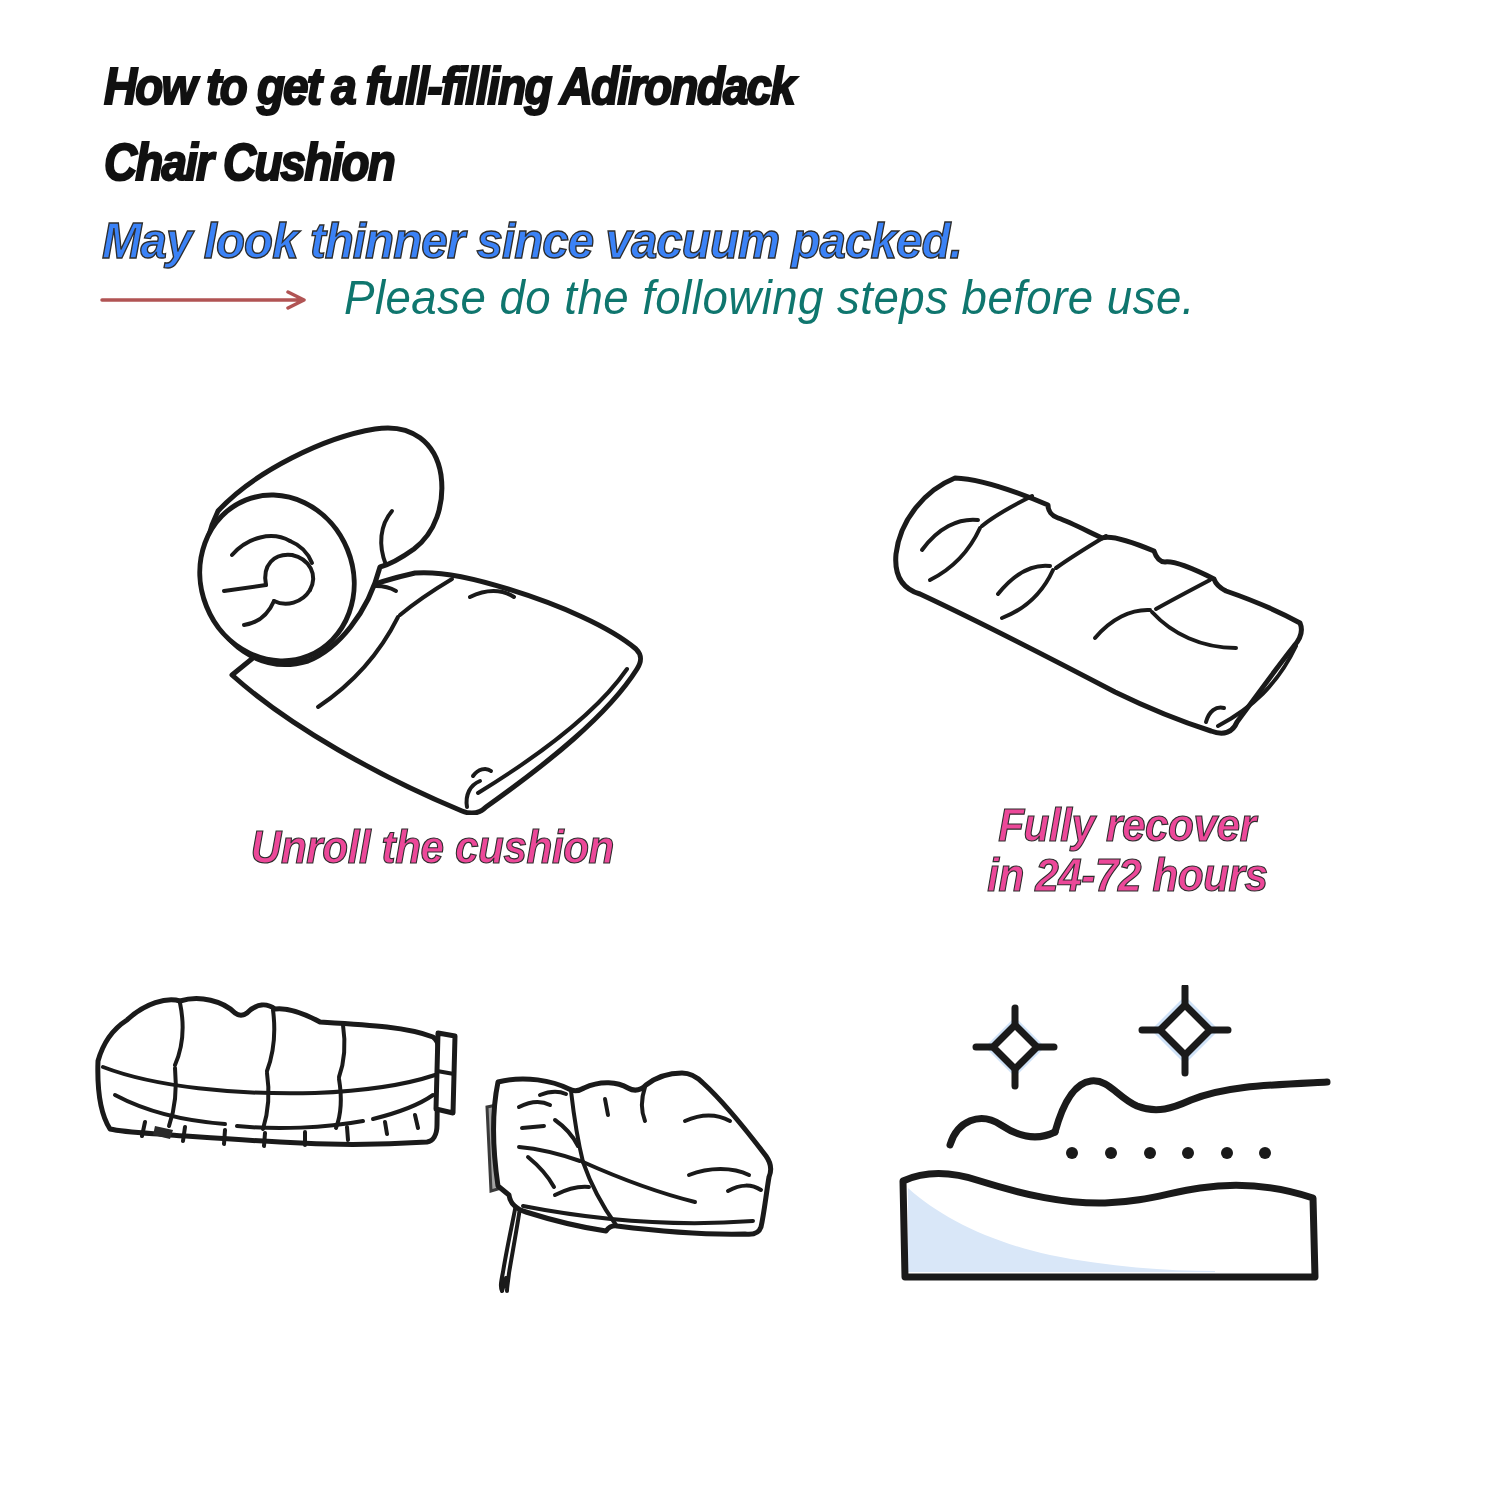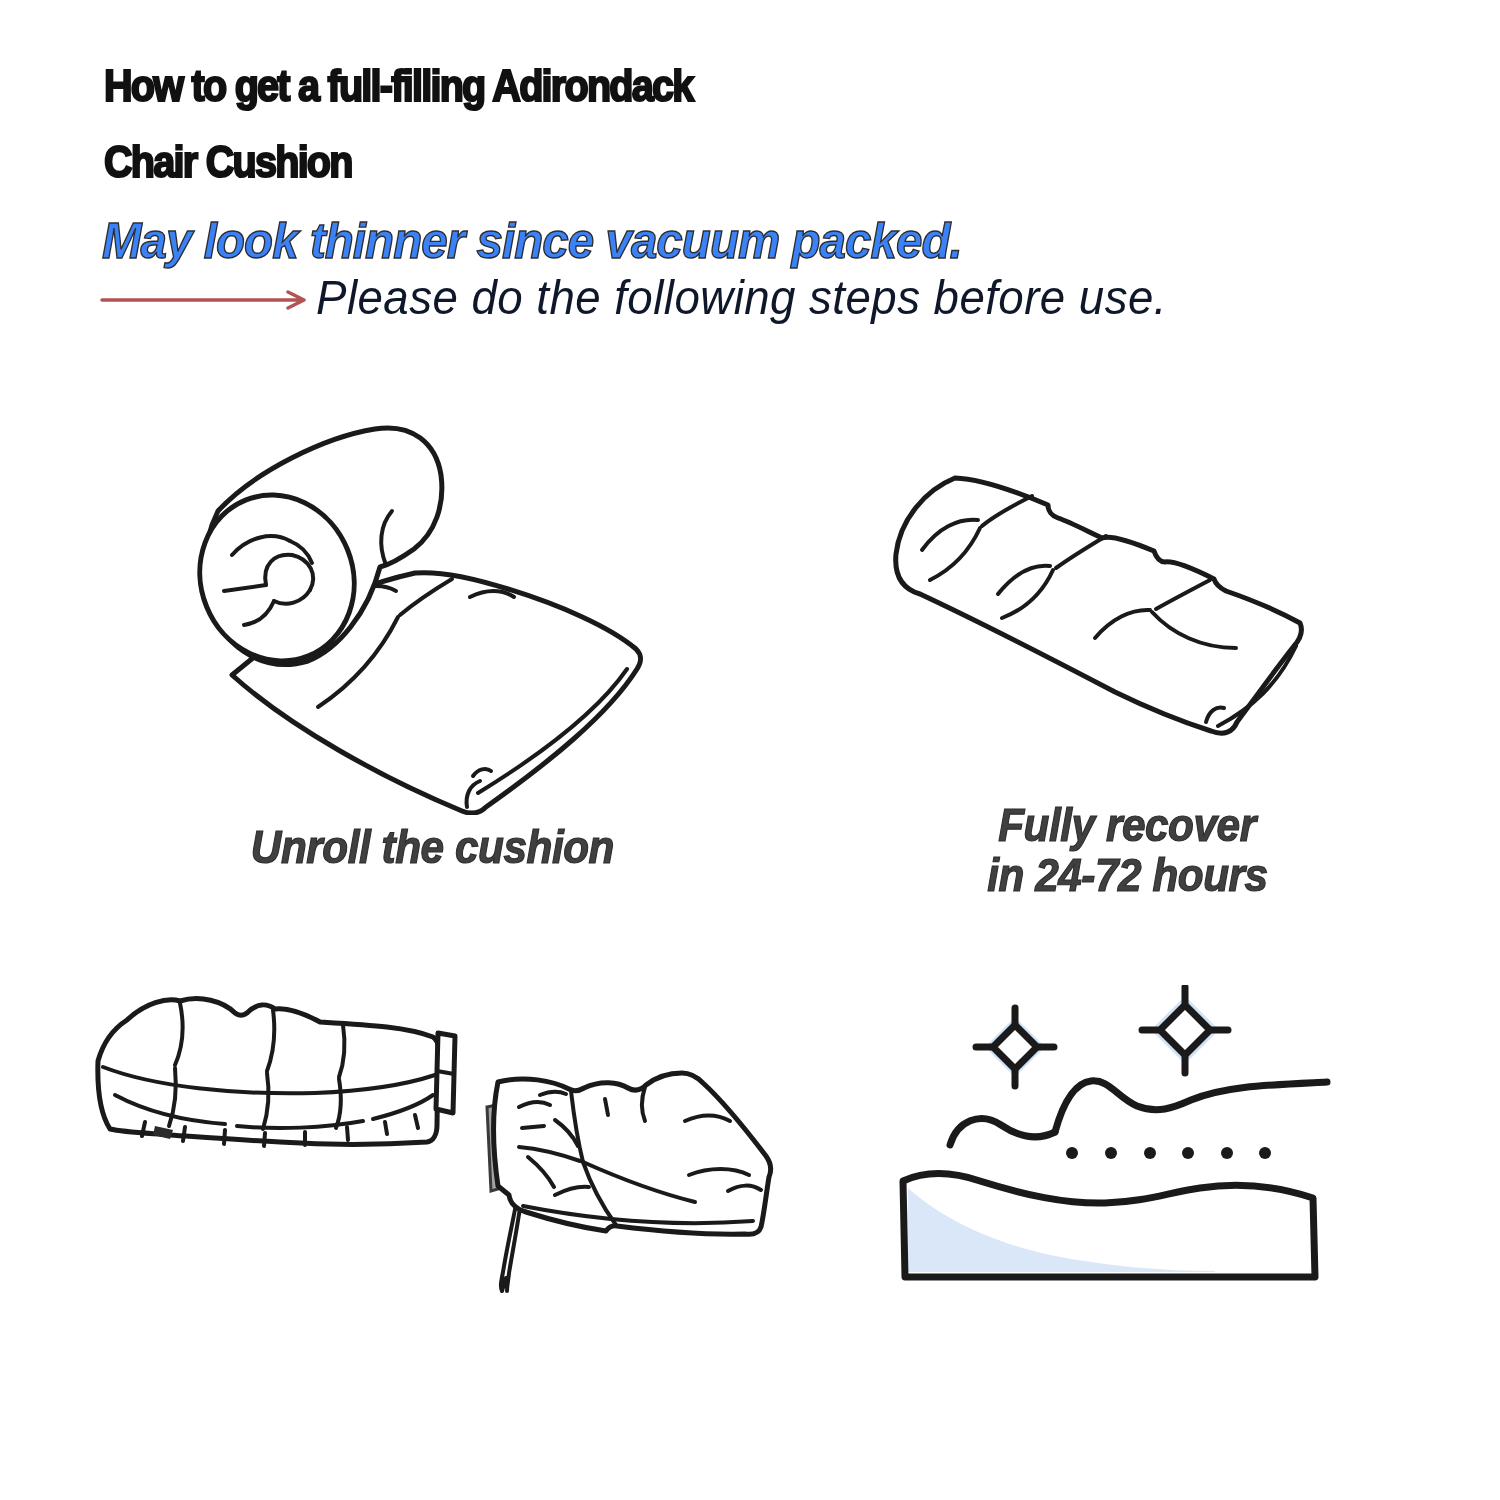--- a/index.html
+++ b/index.html
@@ -6,37 +6,37 @@
   #canvas{
     position:relative;width:1500px;height:1500px;background:#ffffff;
     font-family:"Liberation Sans","DejaVu Sans",sans-serif;overflow:hidden;
   }
   .abs{position:absolute;}
   .squeeze{display:inline-block;transform:scaleX(0.88);transform-origin:0 50%;white-space:nowrap;}
   .squeeze-c{display:inline-block;transform:scaleX(0.92);transform-origin:50% 50%;white-space:nowrap;}
 
   .title{
     left:104px;top:48px;width:1360px;
-    font-size:45px;line-height:76px;font-weight:bold;
+    font-size:52px;line-height:76px;font-weight:bold;font-style:italic;
     color:#111111;letter-spacing:-2px;
     -webkit-text-stroke:2.2px #111111;
   }
   .subtitle{
     left:102px;top:212px;width:1300px;
     font-size:50px;font-weight:bold;font-style:italic;color:#3b82f6;
     letter-spacing:-1px;-webkit-text-stroke:1.4px #2e2e2e;
   }
   .note-row{left:100px;top:270px;width:1320px;height:60px;}
   .note-arrow{position:absolute;left:0;top:16px;}
   .note-text{
-    position:absolute;left:216px;top:0;width:1080px;
-    font-size:48px;font-style:italic;color:#0f172a;letter-spacing:0.5px;
+    position:absolute;left:244px;top:0;width:1080px;
+    font-size:48px;font-style:italic;color:#0f766e;letter-spacing:0.5px;
   }
   .caption{
-    font-size:46px;font-weight:bold;font-style:italic;color:#404040;
+    font-size:46px;font-weight:bold;font-style:italic;color:#ec4899;
     line-height:50px;text-align:center;letter-spacing:-0.5px;
     -webkit-text-stroke:1.2px #2e2e2e;
   }
   .cap1{left:152px;top:822px;width:560px;}
   .cap2{left:877px;top:800px;width:500px;}
   .cap3{left:135px;top:1312px;width:560px;}
   .cap4{left:875px;top:1348px;width:500px;}
   svg .ln-th{fill:none;stroke:#1a1a1a;stroke-width:4;stroke-linecap:round;stroke-linejoin:round;}
   svg .fill-w{fill:#ffffff;stroke:#1a1a1a;stroke-width:5;stroke-linecap:round;stroke-linejoin:round;}
   svg .ln7{fill:none;stroke:#1a1a1a;stroke-width:7;stroke-linecap:round;stroke-linejoin:round;}

